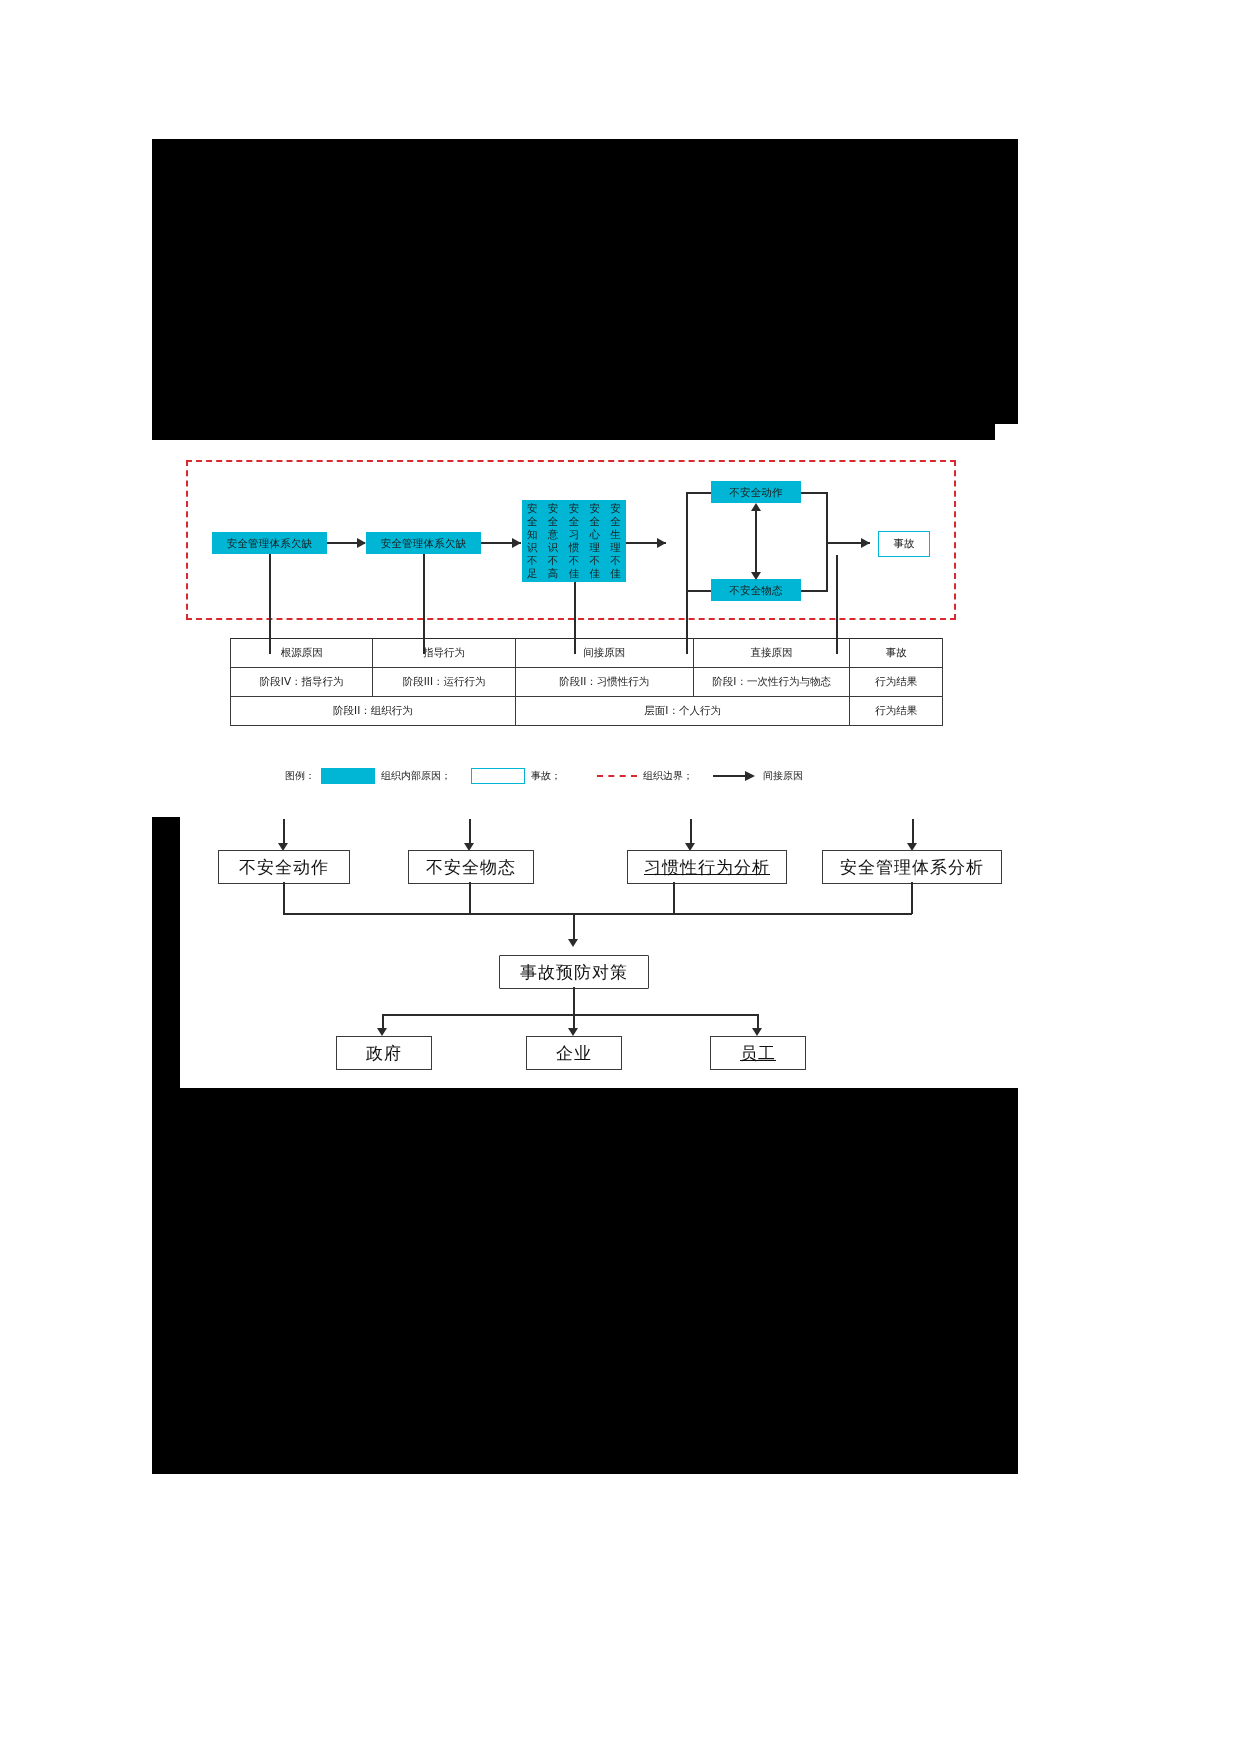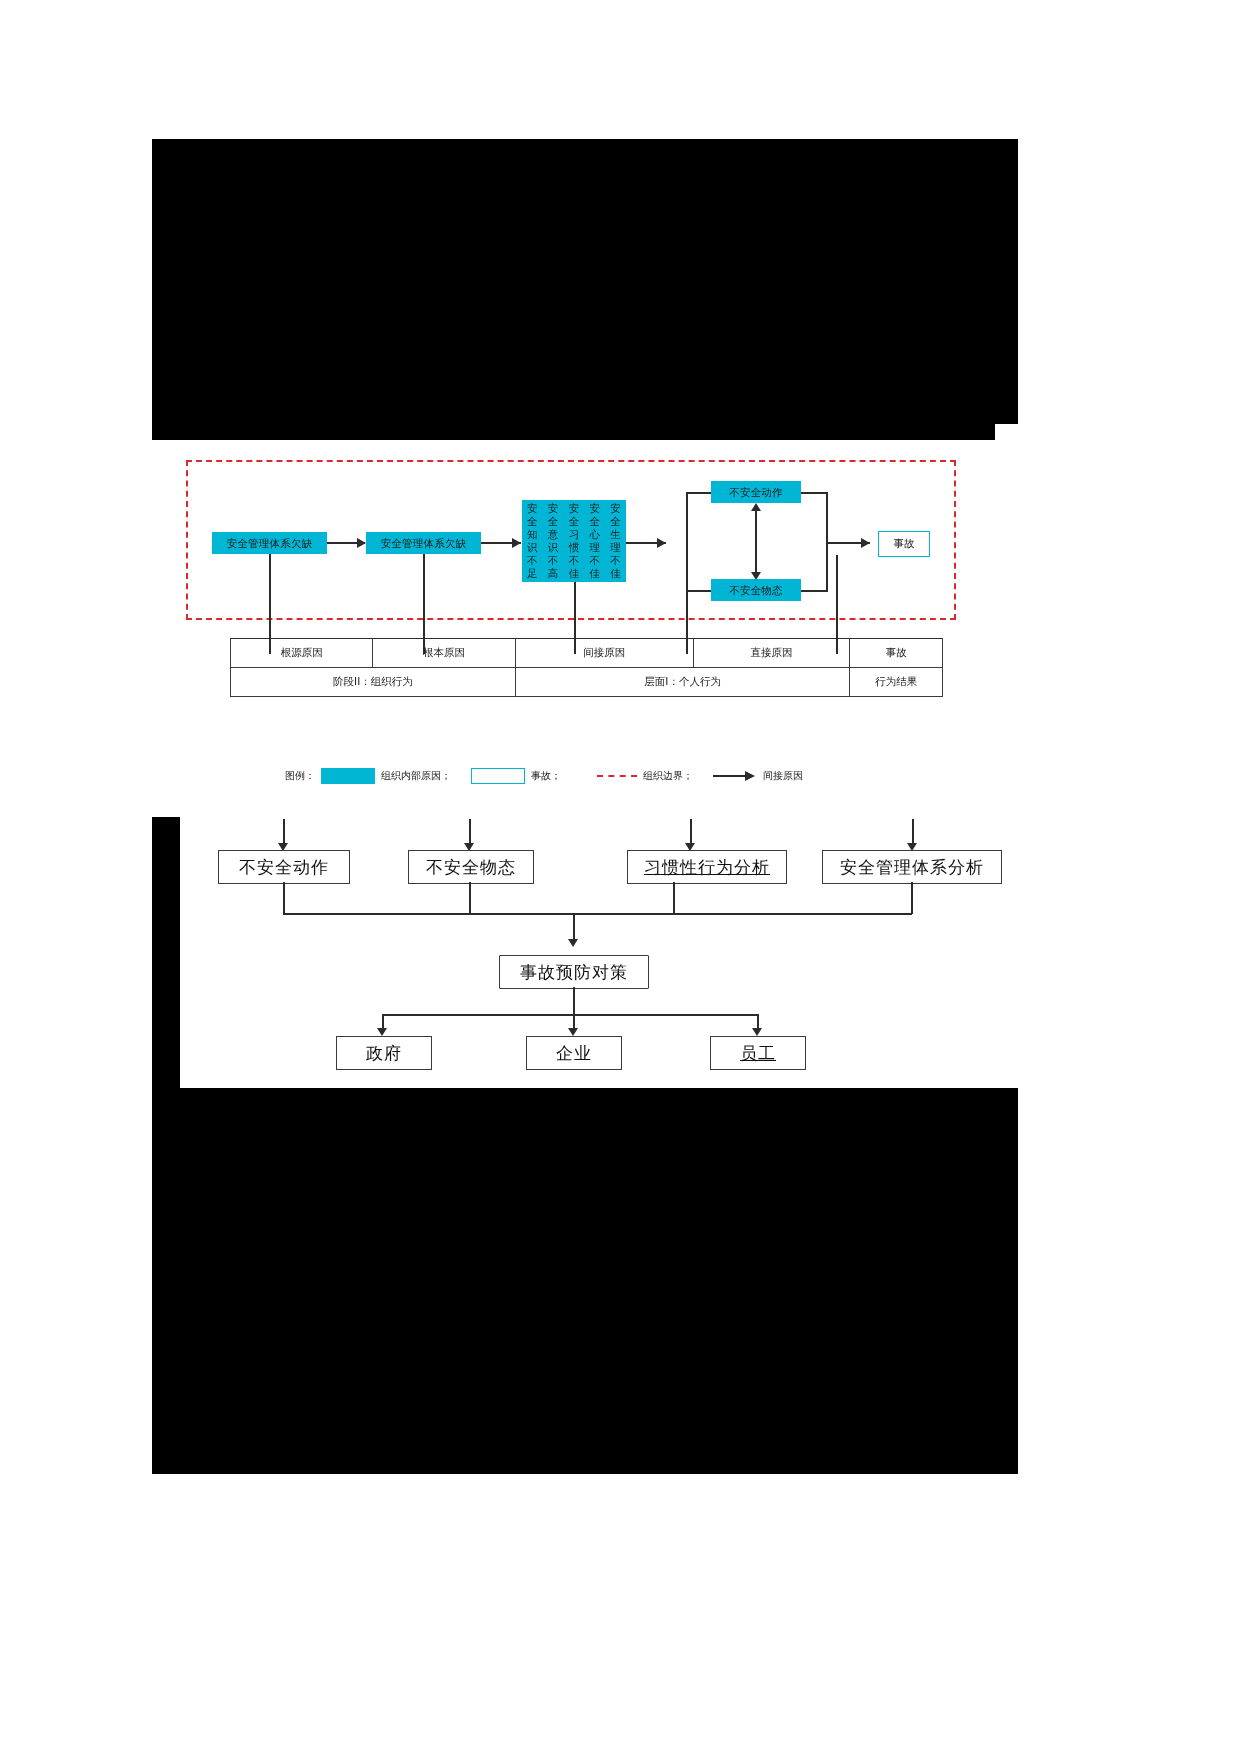--- a/index.html
+++ b/index.html
@@ -104,24 +104,31 @@
     <div class="ln lnh" style="left:826px;top:102px;width:44px;"></div>
     <div class="arrowR" style="left:861px;top:98px;"></div>
 
     <div class="whitebox" style="left:878px;top:91px;width:50px;height:24px;border-color:#00b6d4;">事故</div>
     <div class="ln lnv" style="left:836px;top:115px;height:99px;"></div>
 
     <table id="tbl1">
       <tbody>
           <tr class="r1">
         <td style="width:20%">根源原因</td>
-        <td style="width:20%">根本原因</td>
+        <td style="width:20%">指导行为</td>
         <td style="width:25%">间接原因</td>
         <td style="width:22%">直接原因</td>
         <td style="width:13%">事故</td>
+      </tr>
+      <tr>
+        <td>阶段IV：指导行为</td>
+        <td>阶段III：运行行为</td>
+        <td>阶段II：习惯性行为</td>
+        <td>阶段I：一次性行为与物态</td>
+        <td>行为结果</td>
       </tr>
       <tr>
         <td colspan="2">阶段II：组织行为</td>
         <td colspan="2">层面I：个人行为</td>
         <td>行为结果</td>
       </tr>
     </tbody>
       </table>
   </div>
 

